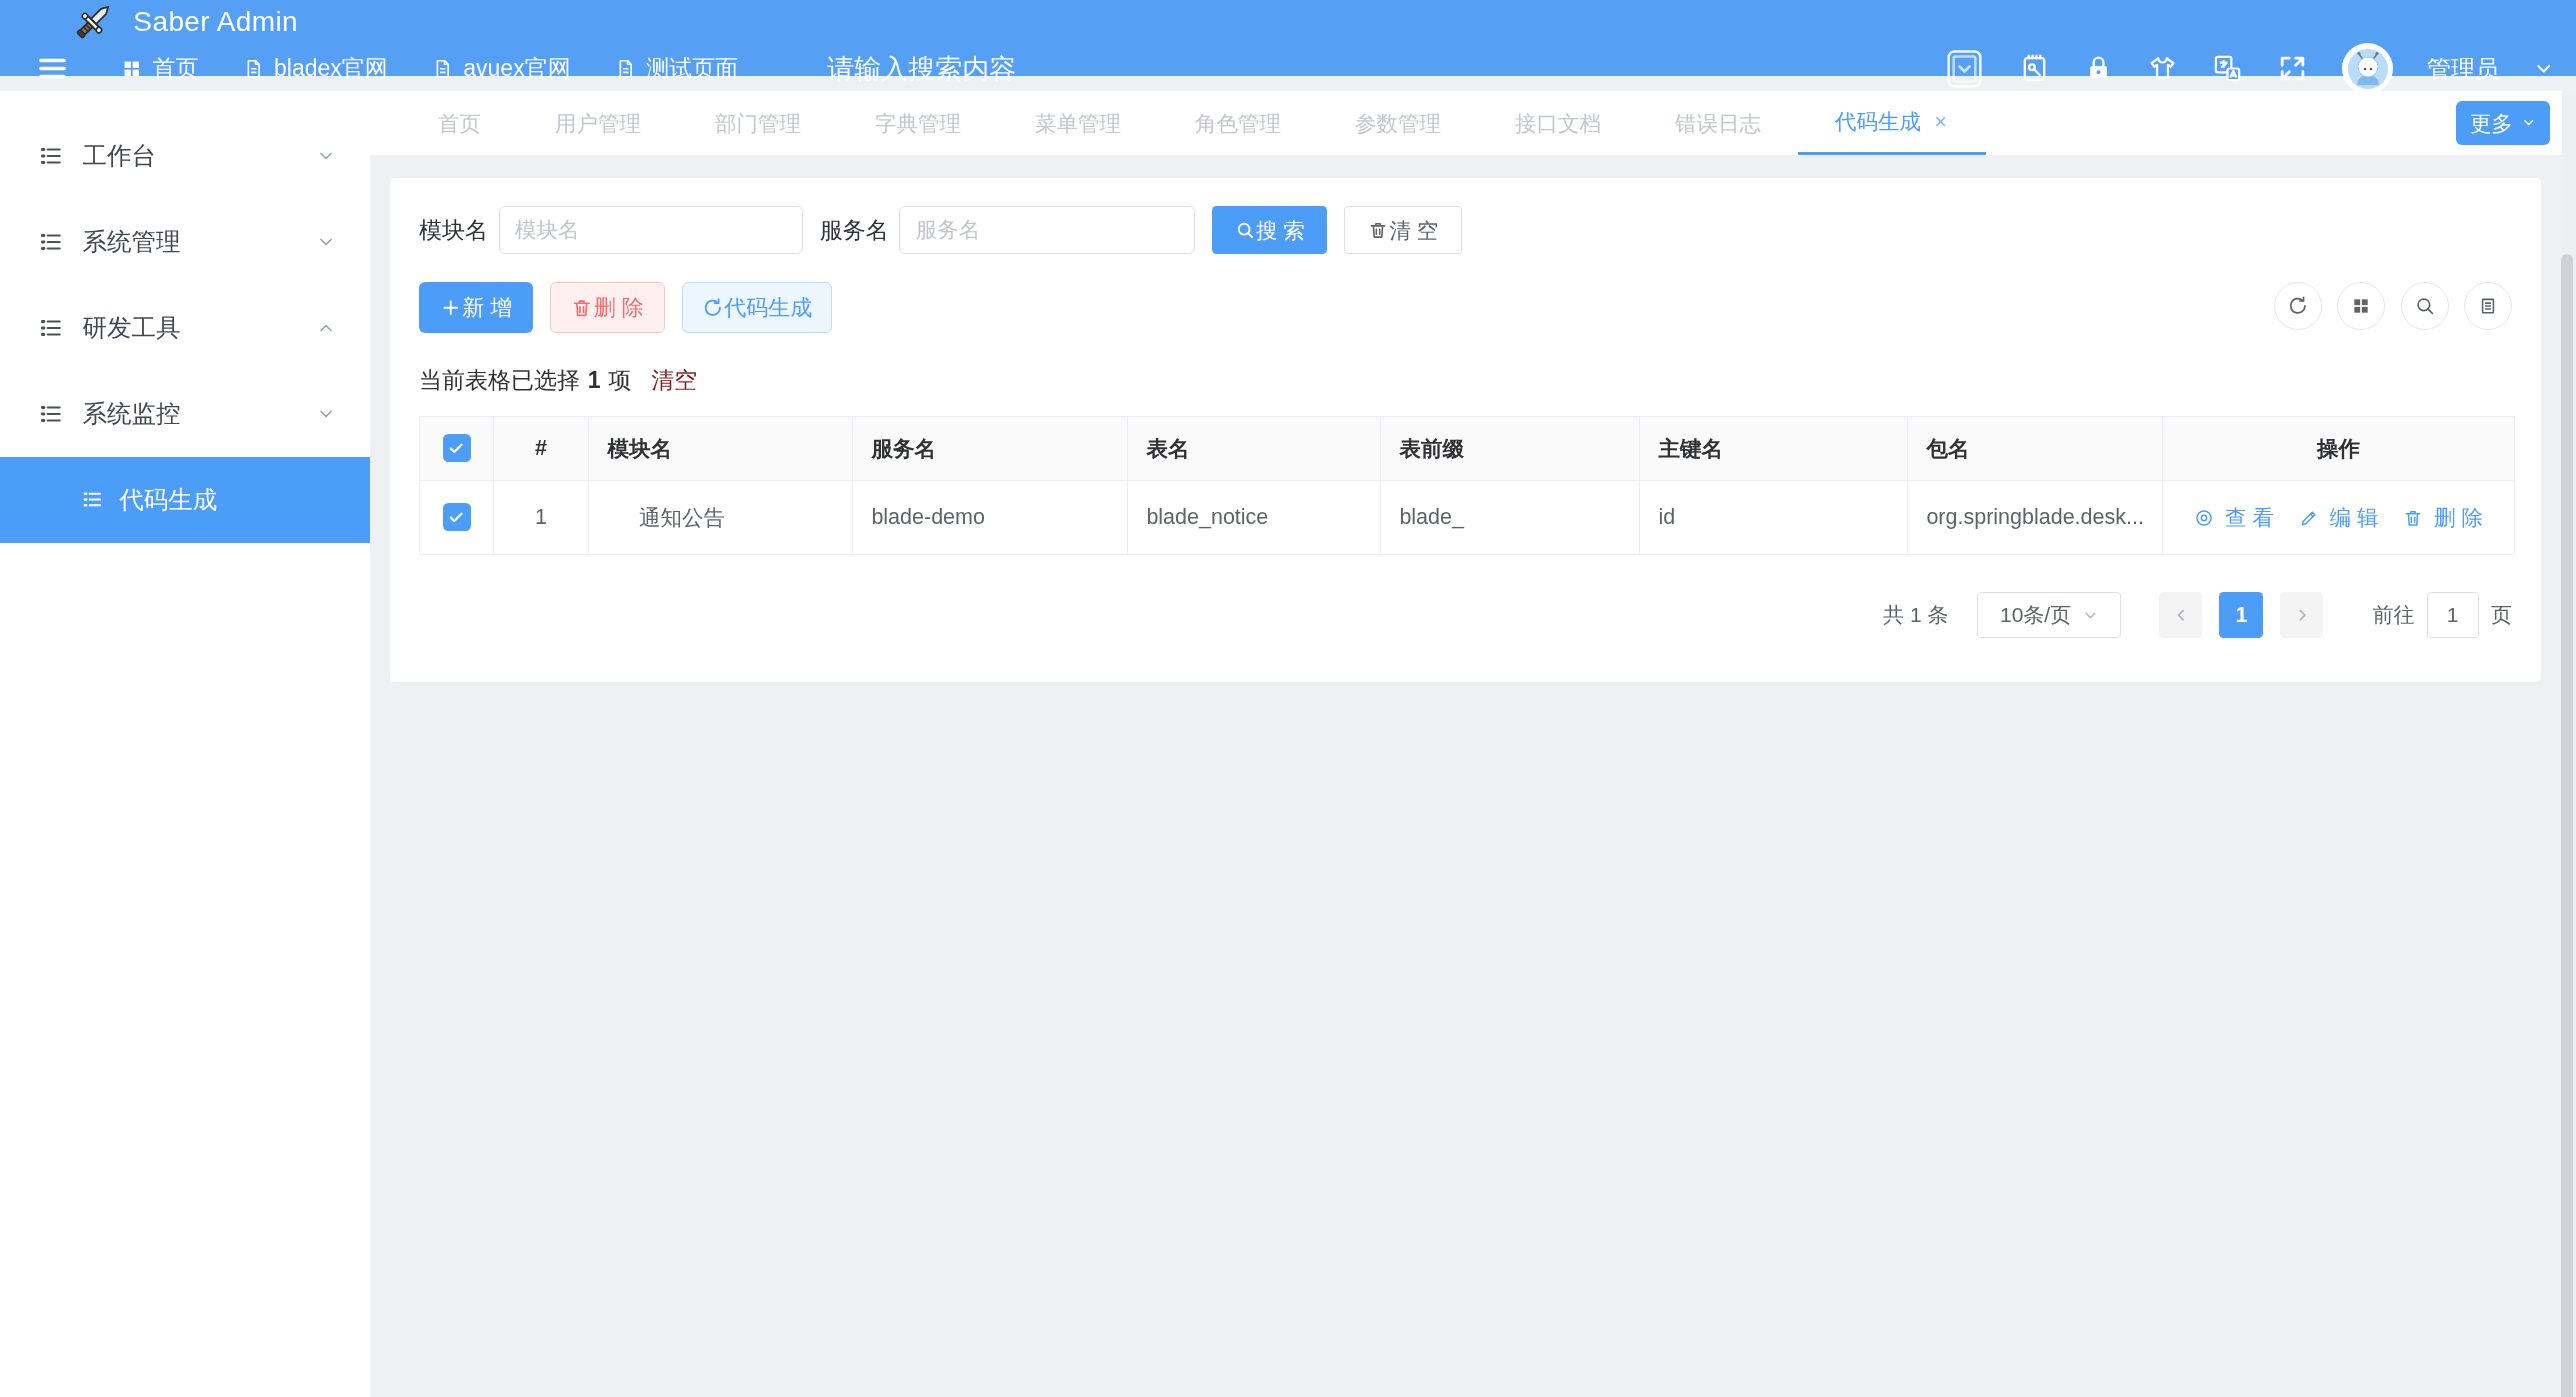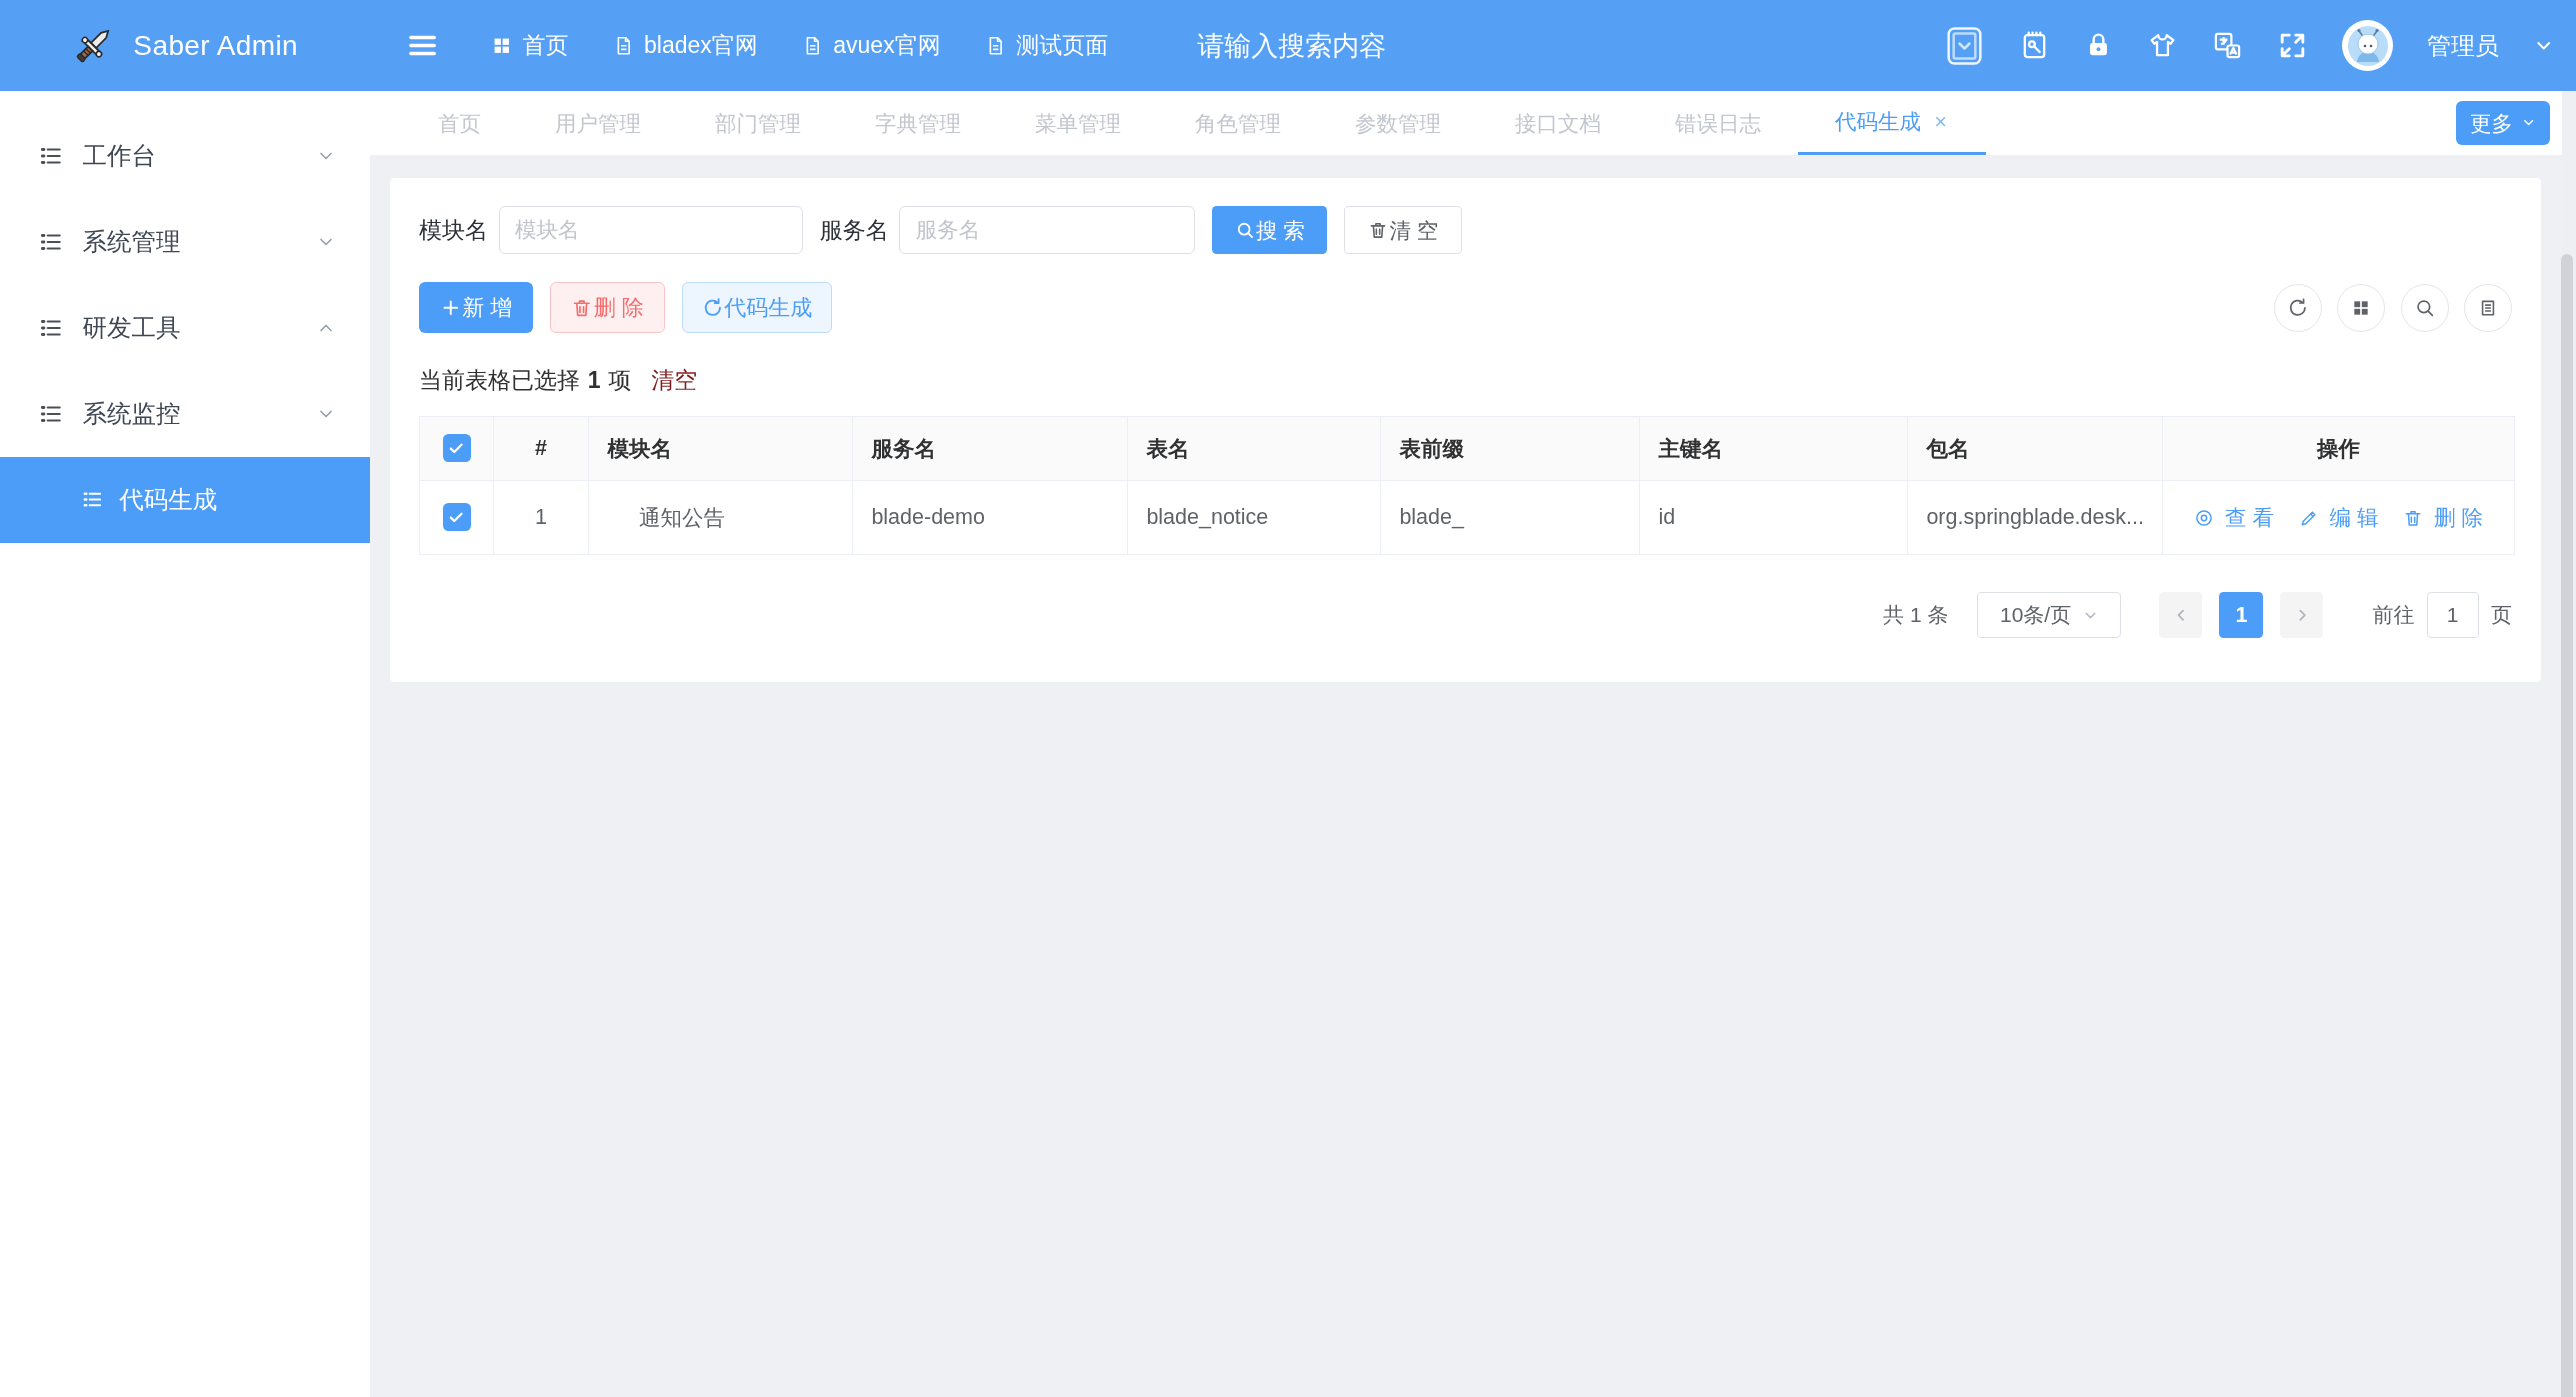--- a/index.html
+++ b/index.html
@@ -6,22 +6,22 @@
   html,body { width:2576px; height:1398px; }
   body {
     font-family:"Liberation Sans","DejaVu Sans",sans-serif;
     background:#eef0f4; position:relative; overflow:hidden;
     color:#303133; font-size:21.5px;
   }
   svg { display:block; }
   button { background:none; border:none; font-family:inherit; cursor:pointer; }
 
   
-  .topbar { position:absolute; left:0; top:0; width:2576px; height:91px;
-    background:#55a0f4; display:flex; align-items:stretch; z-index:5; }
+  .topbar { position:absolute; left:0; top:0; width:2576px; height:76px;
+    background:#55a0f4; display:flex; align-items:stretch; z-index:5;flex-direction:column; }
   .logo { width:370px; display:flex; align-items:center; justify-content:center;
     gap:18.4px; color:#fff; }
   .logo-title { font-size:28px; font-weight:500; letter-spacing:0.4px; }
   .topbar-main { flex:1; display:flex; align-items:center; color:#fff; }
   .hamburger { margin-left:35px; color:#fff; }
   .topmenu { display:flex; align-items:center; margin-left:51px; gap:44px; }
   .topmenu-item { display:flex; align-items:center; gap:10px; color:#fff;
     font-size:23px; cursor:pointer; }
   .topsearch { margin-left:89px; font-size:27px; color:#fbfdff; cursor:text; min-width:276px; }
   .topbar-right { margin-left:auto; margin-right:21.5px; display:flex;
@@ -65,21 +65,21 @@
     border-radius:6.1px; font-size:21.5px; padding:0 15.3px; color:#5f6368; outline:none;
     font-family:inherit; }
   .f-input::placeholder { color:#c0c4cc; }
   .ml22 { margin-left:17px; }
   .btn { display:flex; align-items:center; justify-content:center; gap:1px;
     font-size:21.5px; border-radius:4.6px; }
   .btn-search { width:115px; height:48px; background:#4c9df7; color:#fff; margin-left:17px; }
   .btn-clear { width:118px; height:48px; background:#fff; color:#5f6368;
     border:0.8px solid #dcdfe6; margin-left:17px; }
 
-  .toolbar-row { margin-top:28px; display:flex; align-items:center; }
+  .toolbar-row { margin-top:28px; display:flex; align-items:flex-start; }
   .btn-add { width:114px; height:51px; background:#4c9df7; color:#fff; border-radius:6.1px; font-size:22px; }
   .btn-del { width:115px; height:51px; background:#fef0f0; color:#f56c6c;
     border:0.8px solid #fbc4c4; border-radius:6.1px; margin-left:17px; font-size:22px; }
   .btn-gen { width:150px; height:51px; background:#edf5fe; color:#4c9df7;
     border:0.8px solid #bddbfa; border-radius:6.1px; margin-left:17px; font-size:22px; }
   .tool-icons { margin-left:auto; display:flex; align-items:center; gap:15.3px; }
   .circle-btn { width:48px; height:48px; border-radius:50%; border:0.8px solid #e3e6eb;
     background:#fff; color:#5f6368; display:flex; align-items:center; justify-content:center; }
 
   .selection-row { margin-top:32px; font-size:23px; color:#303133;

